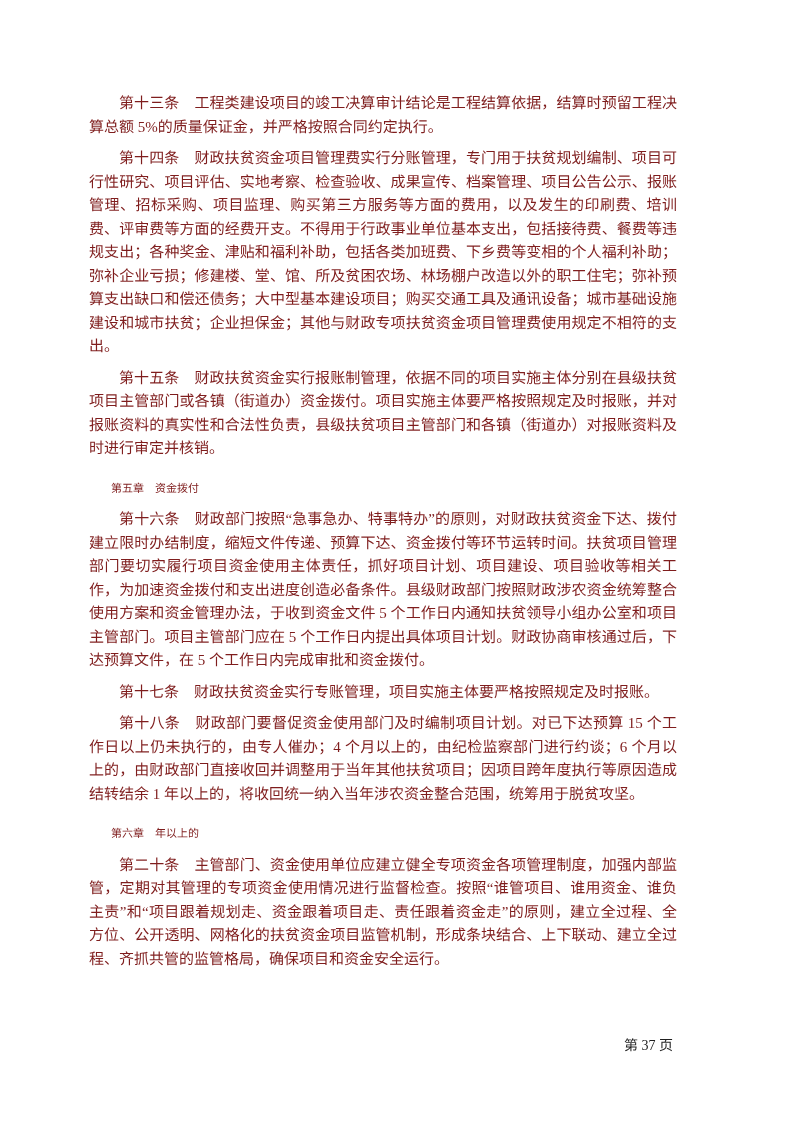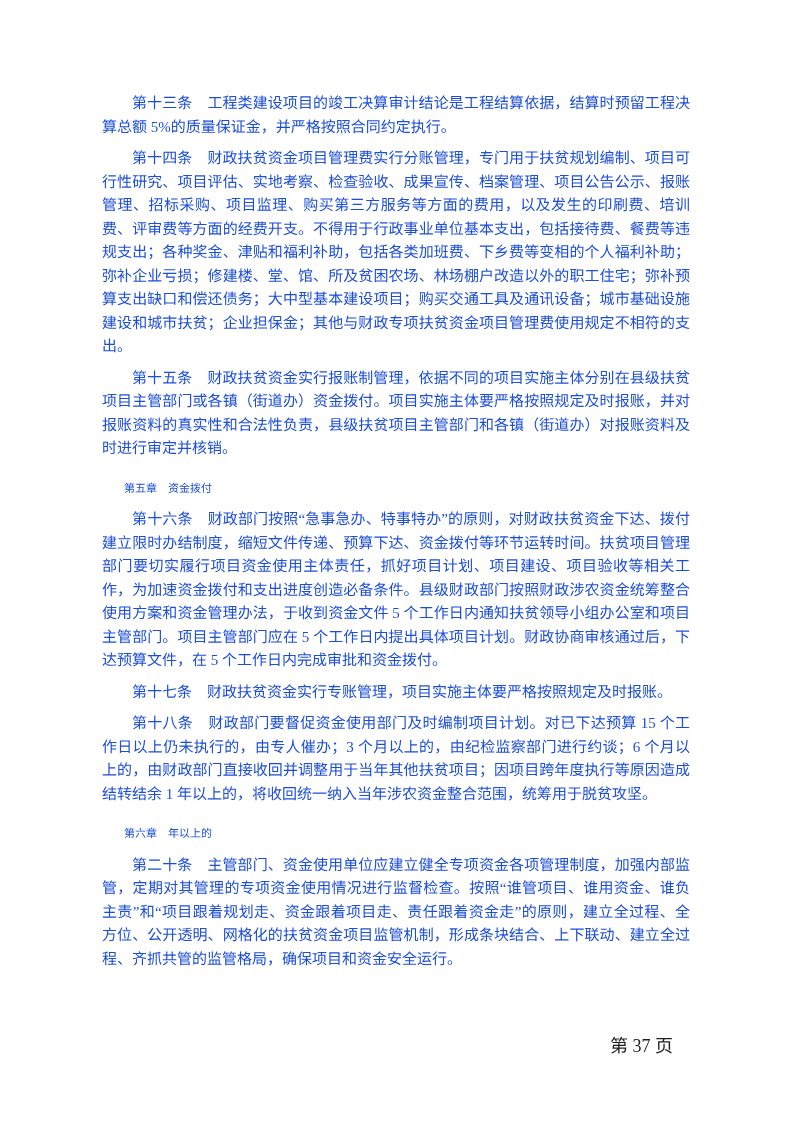--- a/index.html
+++ b/index.html
@@ -14,24 +14,24 @@
     overflow: hidden;
     font-family: "Liberation Serif", "DejaVu Serif", serif;
   }
   .page {
     position: absolute;
     inset: 0;
     background: #ffffff;
   }
   .content {
     position: absolute;
-    left: 102px;
+    left: 89px;
     top: 92px;
     width: 588px;
-    color: #1d4ed8;
+    color: #7f1d1d;
     font-size: 15px;
     line-height: 23.5px;
     text-align: justify;
     text-justify: inter-ideograph;
   }
   .para {
     margin: 0 0 8px 0;
     text-indent: 2em;
   }
   .chapter {
@@ -39,37 +39,37 @@
     text-indent: 2em;
     font-weight: normal;
     font-size: 11px;
     line-height: 23.5px;
   }
   .footer {
     position: absolute;
     top: 1038px;
     right: 120px;
     color: #1f1f1f;
-    font-size: 18px;
+    font-size: 14px;
     line-height: 16px;
   }
 </style>
 </head>
 <body>
 
 <div class="page">
 
   <main class="content">
     <p class="para">第十三条　工程类建设项目的竣工决算审计结论是工程结算依据，结算时预留工程决算总额 5%的质量保证金，并严格按照合同约定执行。</p>
     <p class="para">第十四条　财政扶贫资金项目管理费实行分账管理，专门用于扶贫规划编制、项目可行性研究、项目评估、实地考察、检查验收、成果宣传、档案管理、项目公告公示、报账管理、招标采购、项目监理、购买第三方服务等方面的费用，以及发生的印刷费、培训费、评审费等方面的经费开支。不得用于行政事业单位基本支出，包括接待费、餐费等违规支出；各种奖金、津贴和福利补助，包括各类加班费、下乡费等变相的个人福利补助；弥补企业亏损；修建楼、堂、馆、所及贫困农场、林场棚户改造以外的职工住宅；弥补预算支出缺口和偿还债务；大中型基本建设项目；购买交通工具及通讯设备；城市基础设施建设和城市扶贫；企业担保金；其他与财政专项扶贫资金项目管理费使用规定不相符的支出。</p>
     <p class="para">第十五条　财政扶贫资金实行报账制管理，依据不同的项目实施主体分别在县级扶贫项目主管部门或各镇（街道办）资金拨付。项目实施主体要严格按照规定及时报账，并对报账资料的真实性和合法性负责，县级扶贫项目主管部门和各镇（街道办）对报账资料及时进行审定并核销。</p>
     <p class="chapter">第五章　资金拨付</p>
     <p class="para">第十六条　财政部门按照“急事急办、特事特办”的原则，对财政扶贫资金下达、拨付建立限时办结制度，缩短文件传递、预算下达、资金拨付等环节运转时间。扶贫项目管理部门要切实履行项目资金使用主体责任，抓好项目计划、项目建设、项目验收等相关工作，为加速资金拨付和支出进度创造必备条件。县级财政部门按照财政涉农资金统筹整合使用方案和资金管理办法，于收到资金文件 5 个工作日内通知扶贫领导小组办公室和项目主管部门。项目主管部门应在 5 个工作日内提出具体项目计划。财政协商审核通过后，下达预算文件，在 5 个工作日内完成审批和资金拨付。</p>
     <p class="para">第十七条　财政扶贫资金实行专账管理，项目实施主体要严格按照规定及时报账。</p>
-    <p class="para">第十八条　财政部门要督促资金使用部门及时编制项目计划。对已下达预算 15 个工作日以上仍未执行的，由专人催办；3 个月以上的，由纪检监察部门进行约谈；6 个月以上的，由财政部门直接收回并调整用于当年其他扶贫项目；因项目跨年度执行等原因造成结转结余 1 年以上的，将收回统一纳入当年涉农资金整合范围，统筹用于脱贫攻坚。</p>
+    <p class="para">第十八条　财政部门要督促资金使用部门及时编制项目计划。对已下达预算 15 个工作日以上仍未执行的，由专人催办；4 个月以上的，由纪检监察部门进行约谈；6 个月以上的，由财政部门直接收回并调整用于当年其他扶贫项目；因项目跨年度执行等原因造成结转结余 1 年以上的，将收回统一纳入当年涉农资金整合范围，统筹用于脱贫攻坚。</p>
     <p class="chapter">第六章　年以上的</p>
     <p class="para">第二十条　主管部门、资金使用单位应建立健全专项资金各项管理制度，加强内部监管，定期对其管理的专项资金使用情况进行监督检查。按照“谁管项目、谁用资金、谁负主责”和“项目跟着规划走、资金跟着项目走、责任跟着资金走”的原则，建立全过程、全方位、公开透明、网格化的扶贫资金项目监管机制，形成条块结合、上下联动、建立全过程、齐抓共管的监管格局，确保项目和资金安全运行。</p>
   </main>
 
   <div class="footer">
     <span>第 37 页</span>
   </div>
 
 </div>
 

